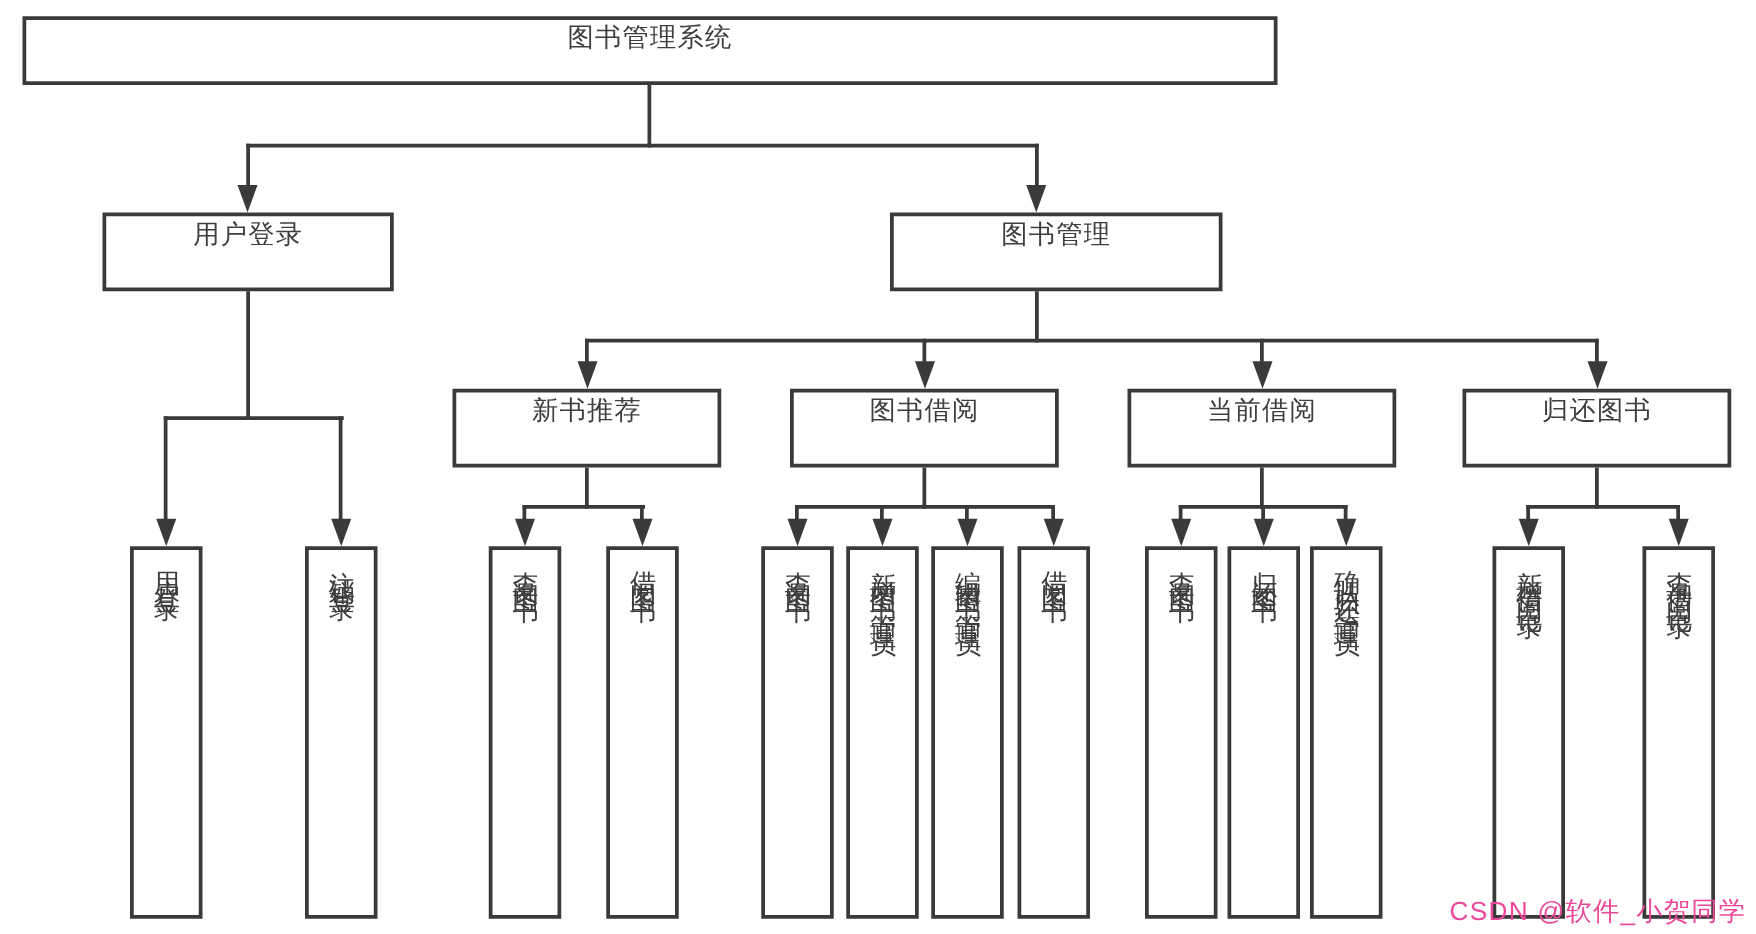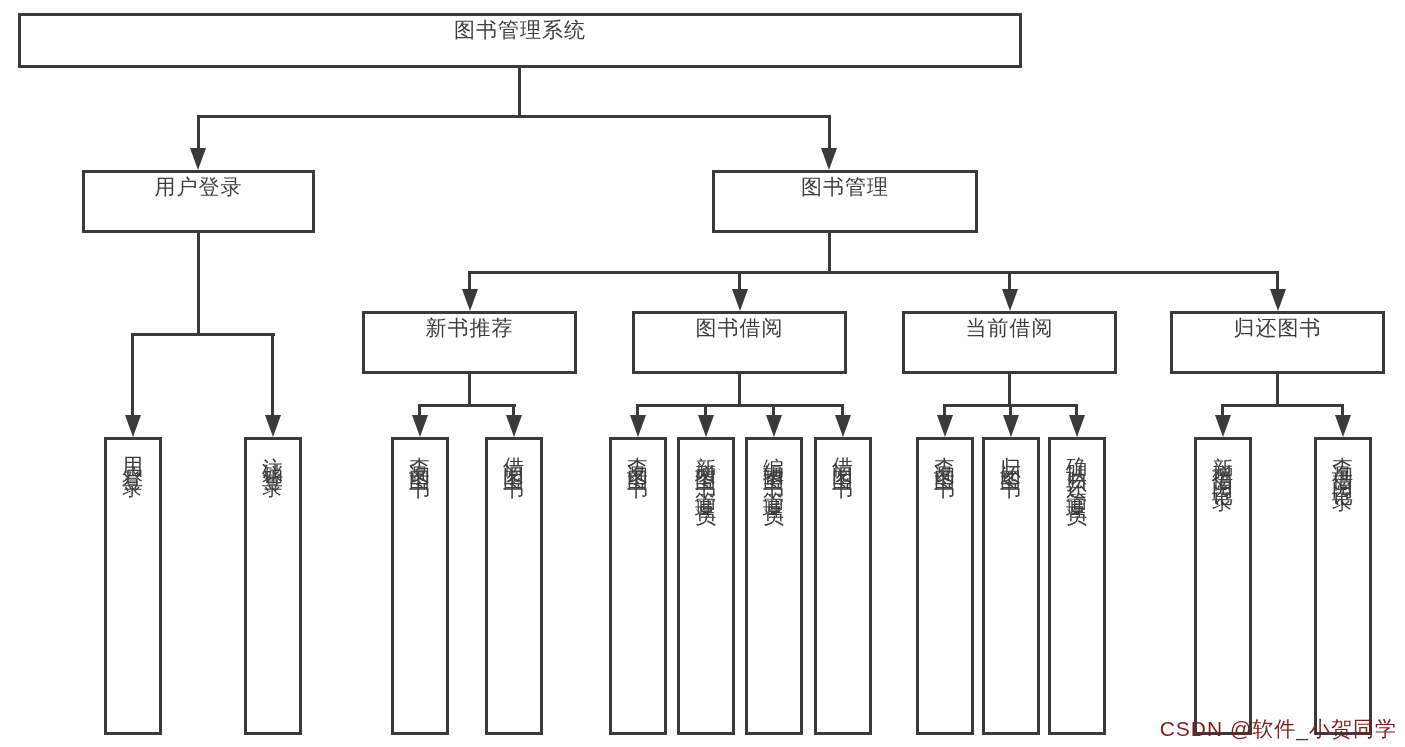--- a/index.html
+++ b/index.html
@@ -39,21 +39,21 @@
     width: 0; height: 0;
     border-left: 8px solid transparent;
     border-right: 8px solid transparent;
     border-top: 22px solid #3a3a3a;
   }
   .watermark {
     position: absolute;
     right: 8px;
     bottom: 4px;
     font-size: 21px;
-    color: #7f1d1d;
+    color: #ec4899;
     letter-spacing: 1px;
     white-space: nowrap;
   }
 </style>
 </head>
 <body>
 
 <div class="canvas">
 
   <div class="box hbox" style="left:18px; top:13px; width:1004px; height:55px">

